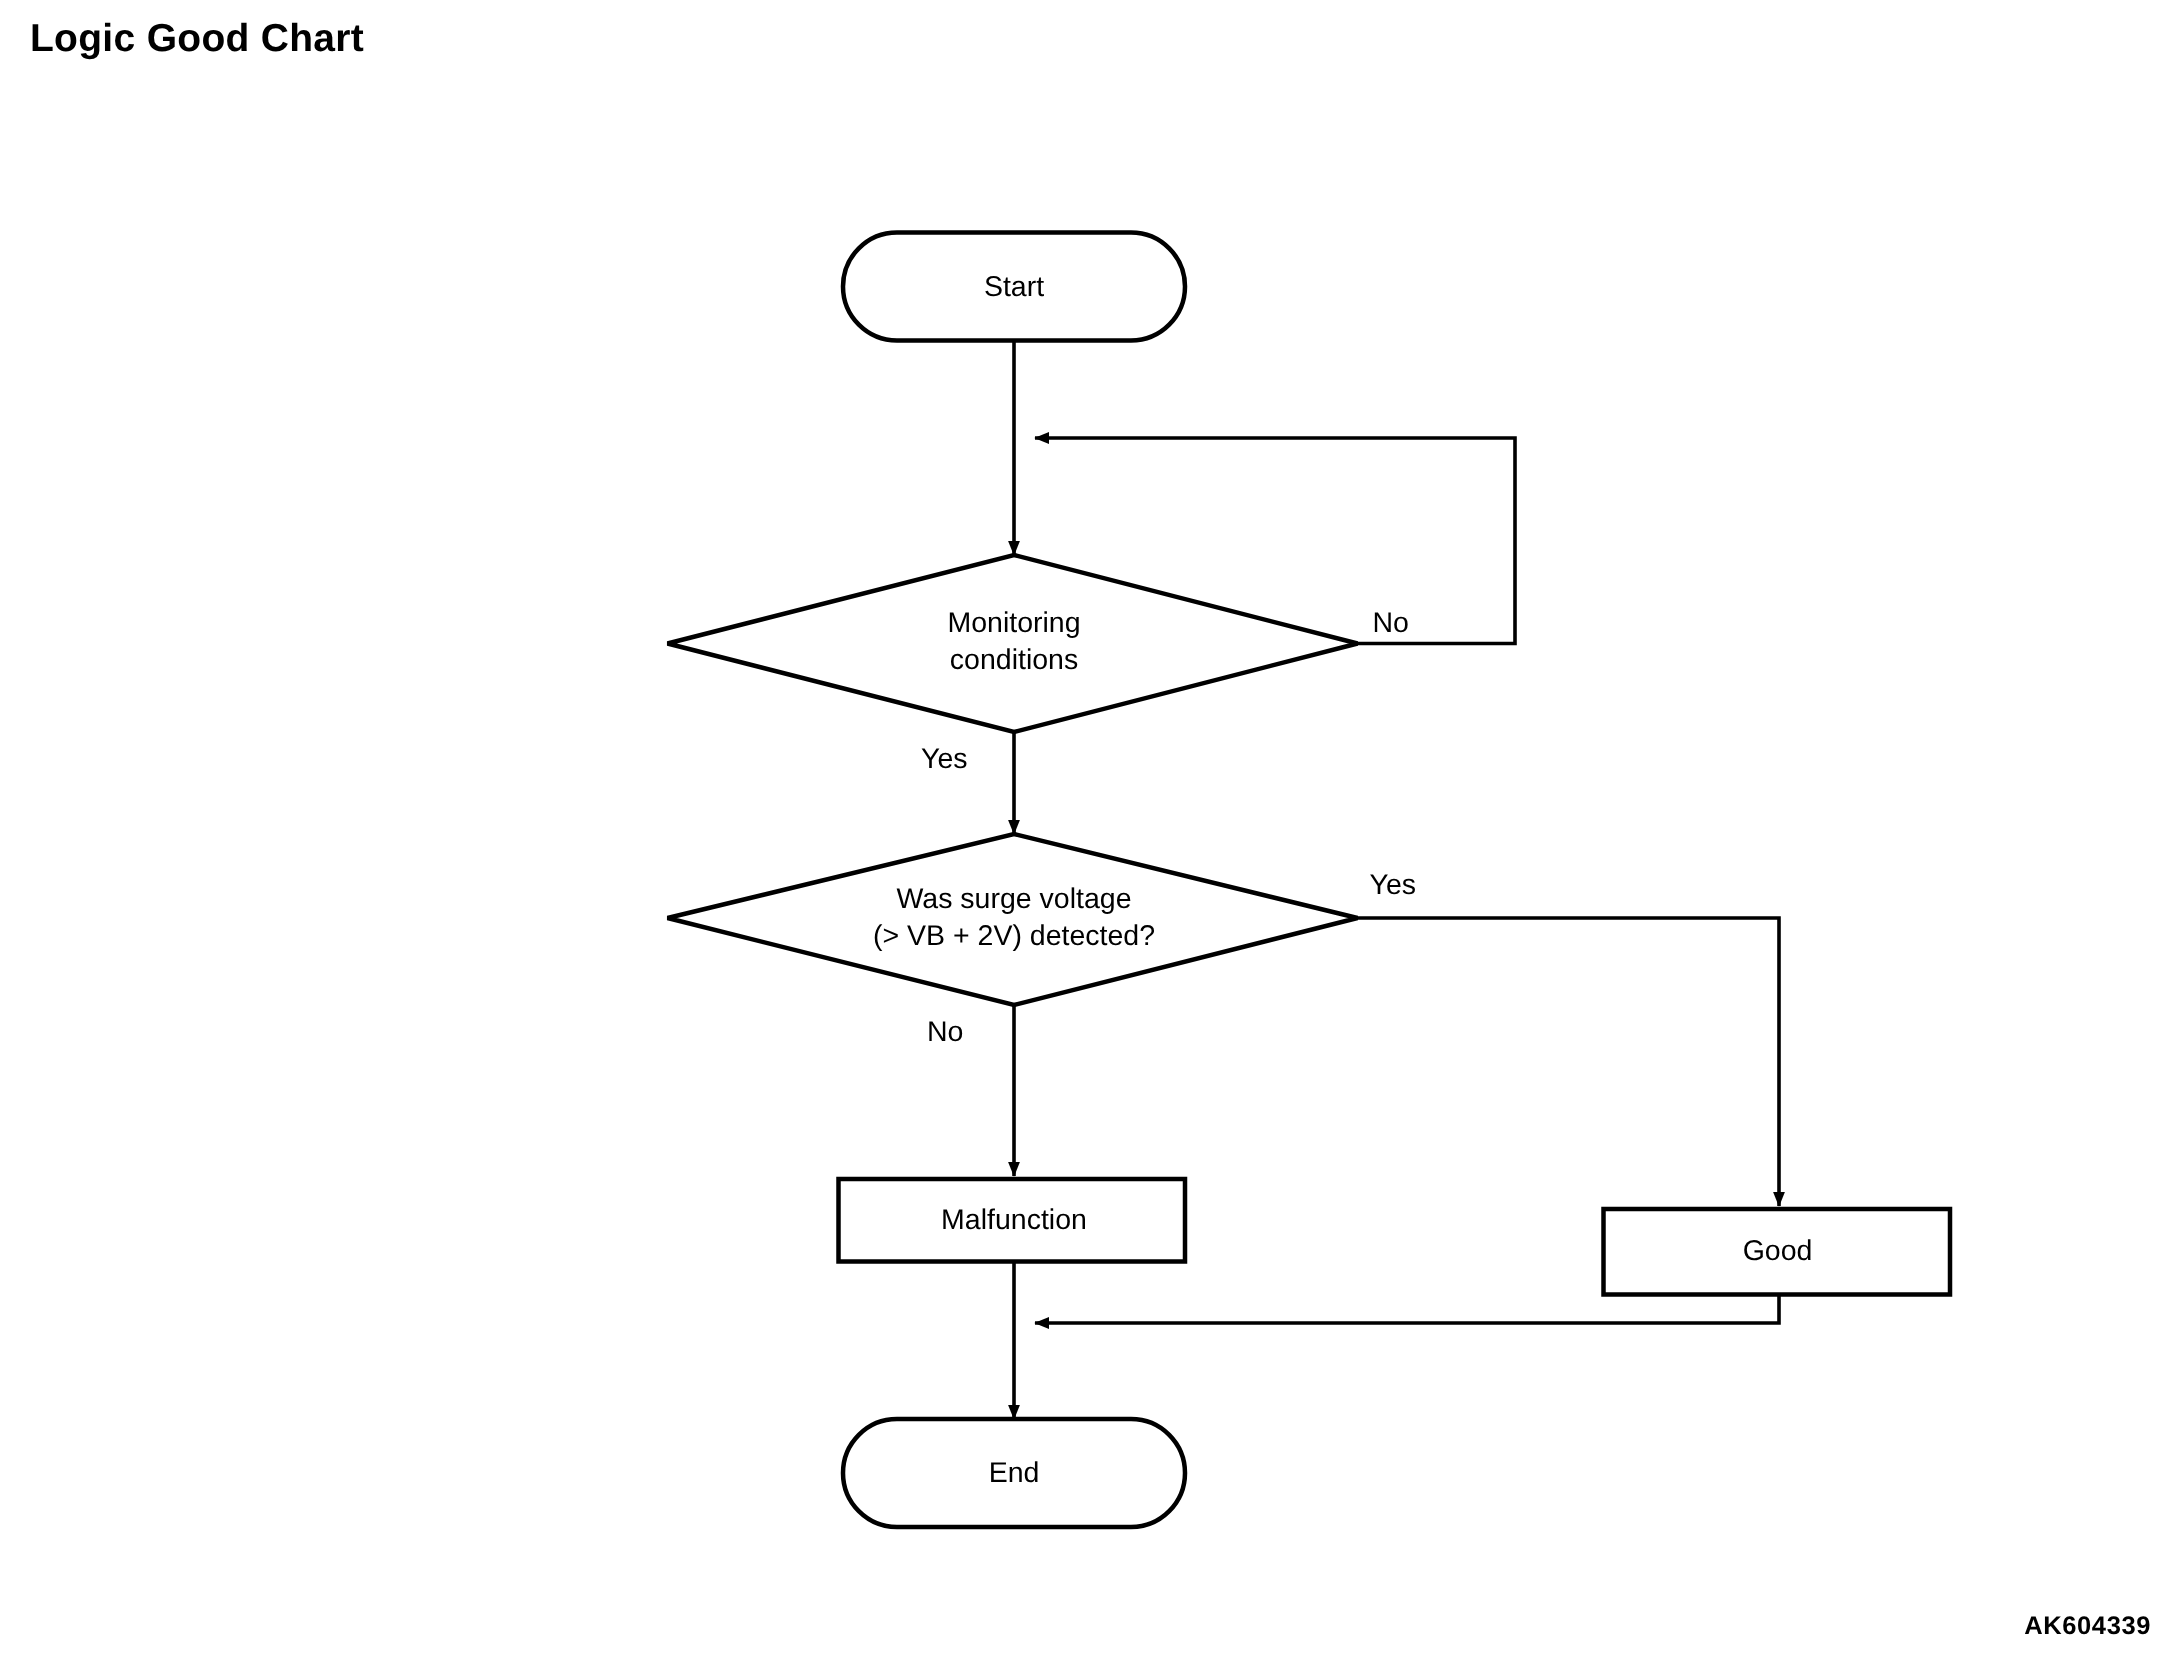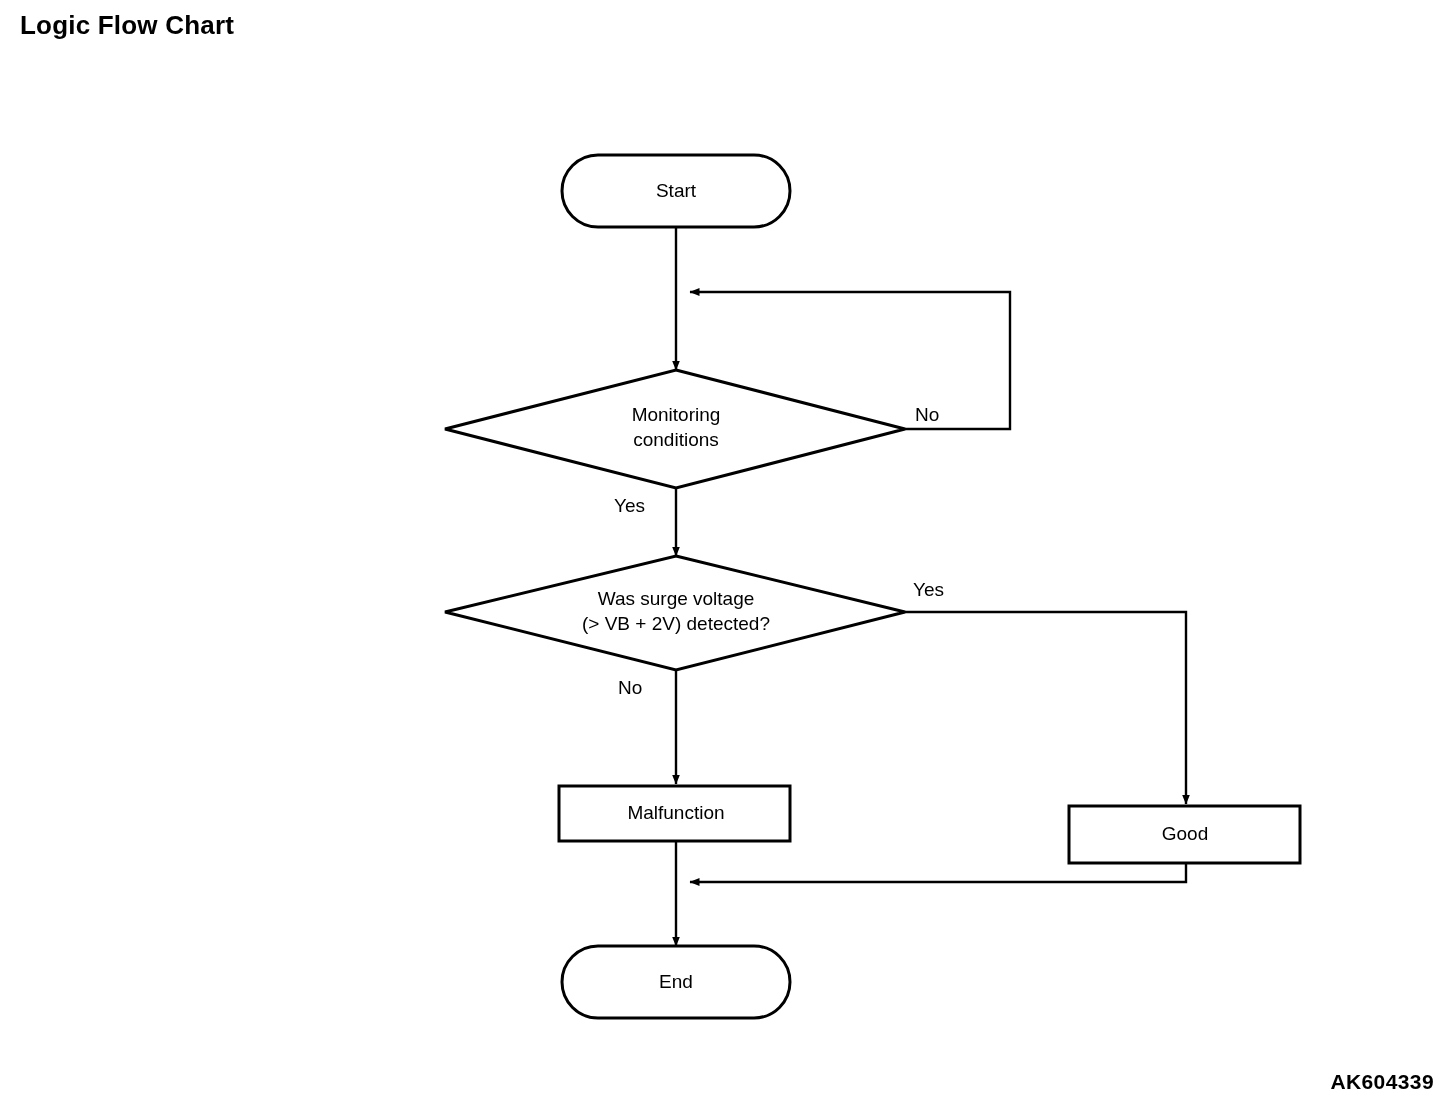--- a/index.html
+++ b/index.html
@@ -21,21 +21,21 @@
     top: 10px;
     font-size: 26px;
     font-weight: bold;
     letter-spacing: 0.2px;
     white-space: nowrap;
   }
   #figure-code {
     position: absolute;
     right: 22px;
     bottom: 14px;
-    font-size: 21px;
+    font-size: 17px;
     font-weight: bold;
     letter-spacing: 0.4px;
     white-space: nowrap;
     margin-left: 23px;
   }
   #flow-canvas {
     position: absolute;
     left: 0;
     top: 0;
     width: 1456px;
@@ -60,21 +60,21 @@
   }
   .connector {
     fill: none;
     stroke: #000000;
     stroke-width: 2.4;
   }
 </style>
 </head>
 <body>
 
-<div id="page-title">Logic Flow Chart</div>
+<div id="page-title">Logic Good Chart</div>
 
 <svg id="flow-canvas" viewBox="0 0 1456 1108">
   <defs>
     <marker id="arrowhead" markerWidth="12" markerHeight="12" refX="9.5" refY="4" orient="auto" markerUnits="userSpaceOnUse">
       <path d="M0,0 L10,4 L0,8 z" fill="#000000"></path>
     </marker>
   </defs>
 
   <g>
 

